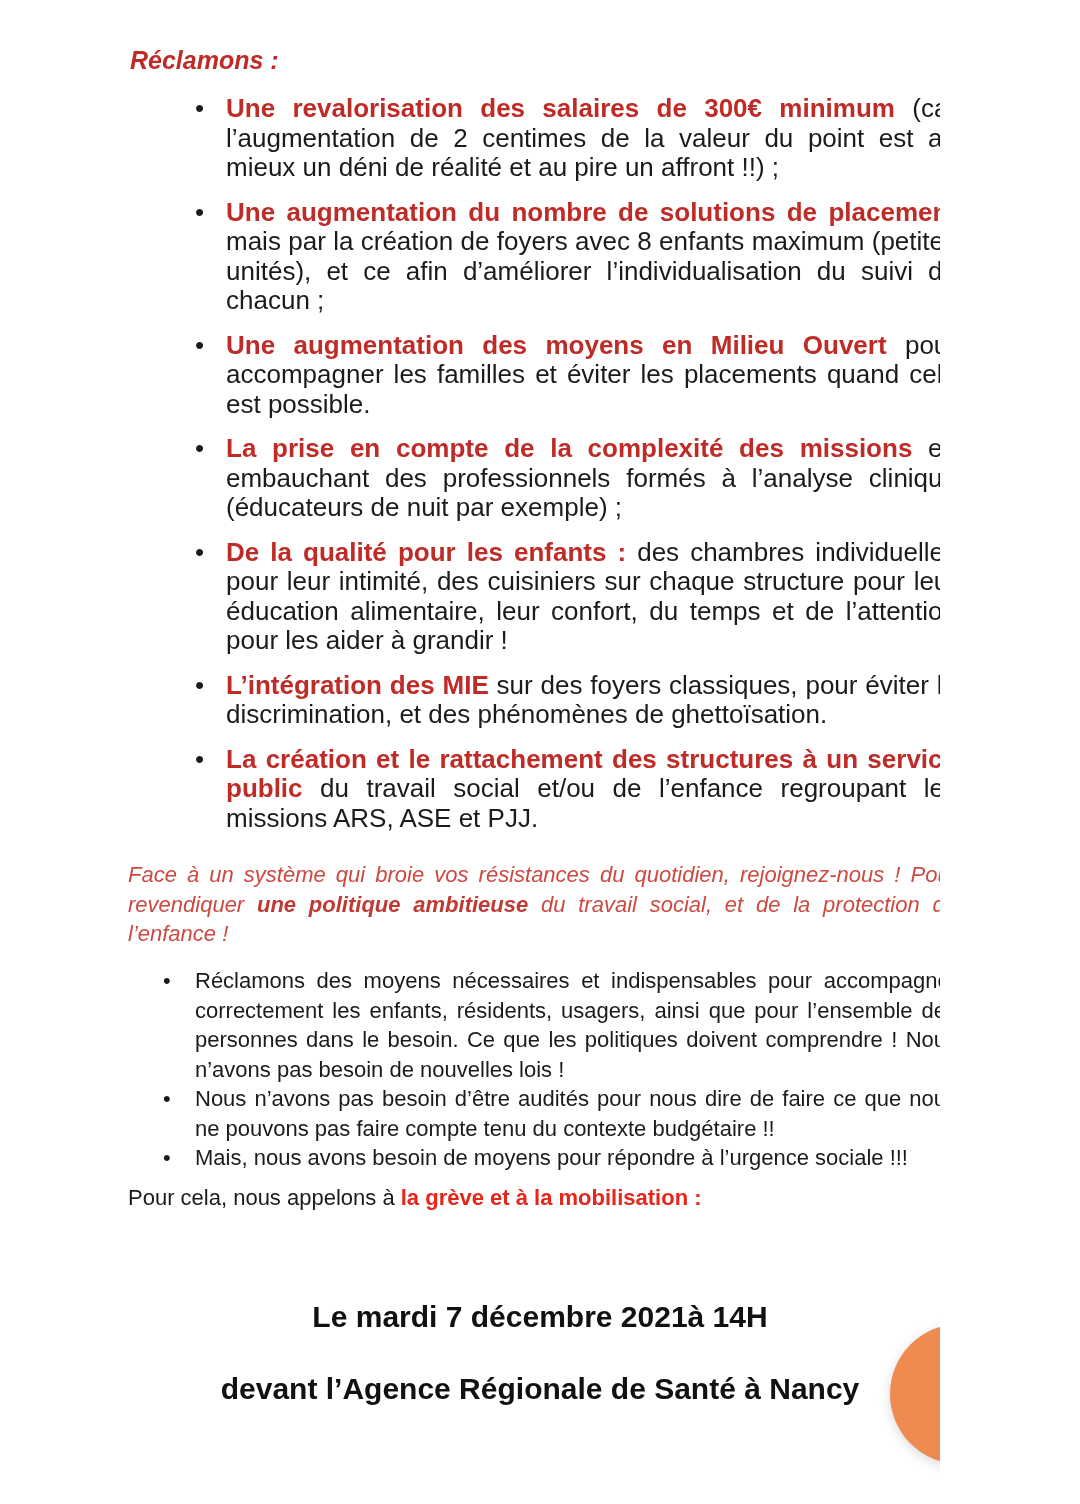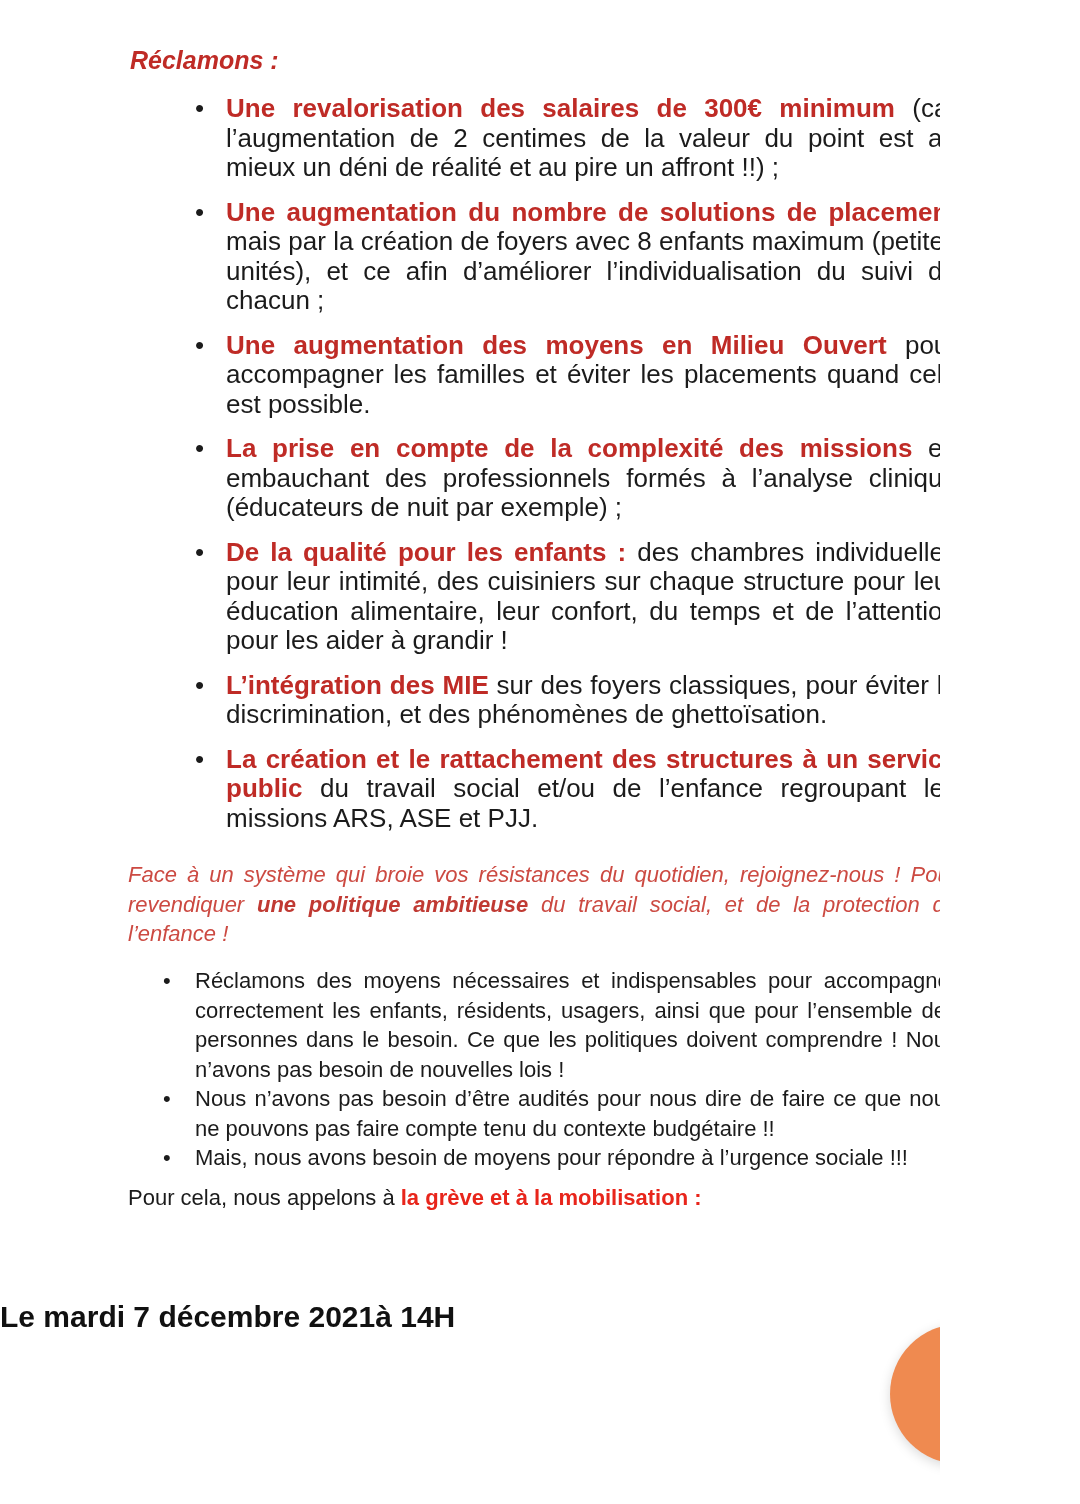--- a/index.html
+++ b/index.html
@@ -79,20 +79,21 @@
     width: 829px;
     margin: 0;
     font-size: 22px;
     line-height: 29.5px;
   }
   .call strong { color: var(--bright-red, #e8251b); }
   .event-line {
     position: absolute;
     left: 0; width: 1080px;
     margin: 0;
+    text-align: center;
     font-size: 30px;
     font-weight: bold;
     color: #111111;
   }
   .event-date  { top: 1300px; }
   .event-place { top: 1372px; }
   .share-btn {
     position: absolute;
     left: 890px; top: 1324px;
     width: 140px; height: 140px;
@@ -128,20 +129,21 @@
 
   <ul class="claims">
     <li>Réclamons des moyens nécessaires et indispensables pour accompagner correctement les enfants, résidents, usagers, ainsi que pour l’ensemble des personnes dans le besoin.  Ce que les politiques doivent comprendre ! Nous n’avons pas besoin de nouvelles lois !</li>
     <li>Nous n’avons pas besoin d’être audités pour nous dire de faire ce que nous ne pouvons pas faire compte tenu du contexte budgétaire !!</li>
     <li>Mais, nous avons besoin de moyens pour répondre à l’urgence sociale !!!</li>
   </ul>
 
   <p class="call"><span>Pour cela, nous appelons à </span><strong>la grève et à la mobilisation :</strong></p>
 
   <h1 class="event-line event-date">Le mardi 7 décembre 2021à 14H</h1>
+  <h1 class="event-line event-place">devant l’Agence Régionale de Santé à Nancy</h1>
 
   <button class="share-btn" type="button">
     <svg viewBox="0 0 24 24" aria-hidden="true">
       <path d="M18 16.08c-.76 0-1.44.3-1.96.77L8.91 12.7c.05-.23.09-.46.09-.7s-.04-.47-.09-.7l7.05-4.11c.54.5 1.25.81 2.04.81 1.66 0 3-1.34 3-3s-1.34-3-3-3-3 1.34-3 3c0 .24.04.47.09.7L8.04 9.81C7.5 9.31 6.79 9 6 9c-1.66 0-3 1.34-3 3s1.34 3 3 3c.79 0 1.5-.31 2.04-.81l7.12 4.16c-.05.21-.08.43-.08.65 0 1.61 1.31 2.92 2.92 2.92s2.92-1.31 2.92-2.92-1.31-2.92-2.92-2.92z"></path>
     </svg>
   </button>
 
 </div>
 
 </body></html>

